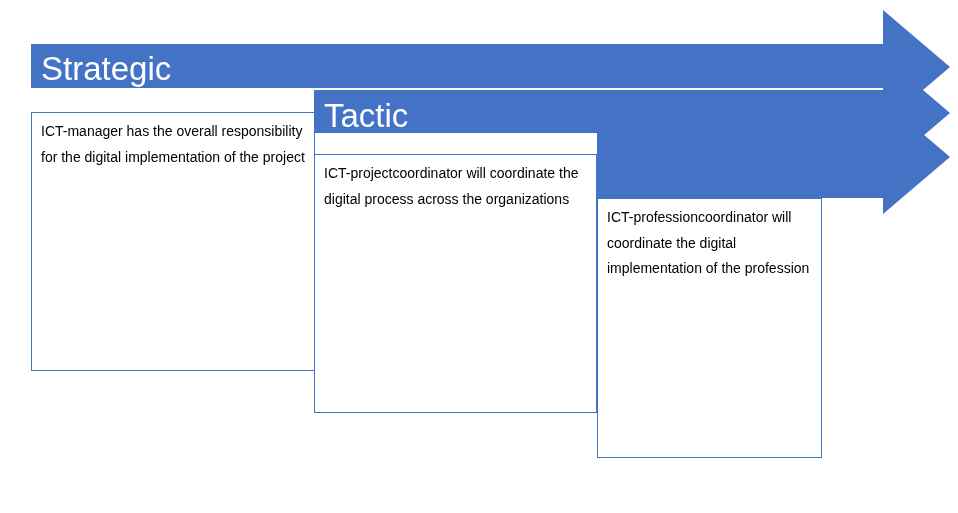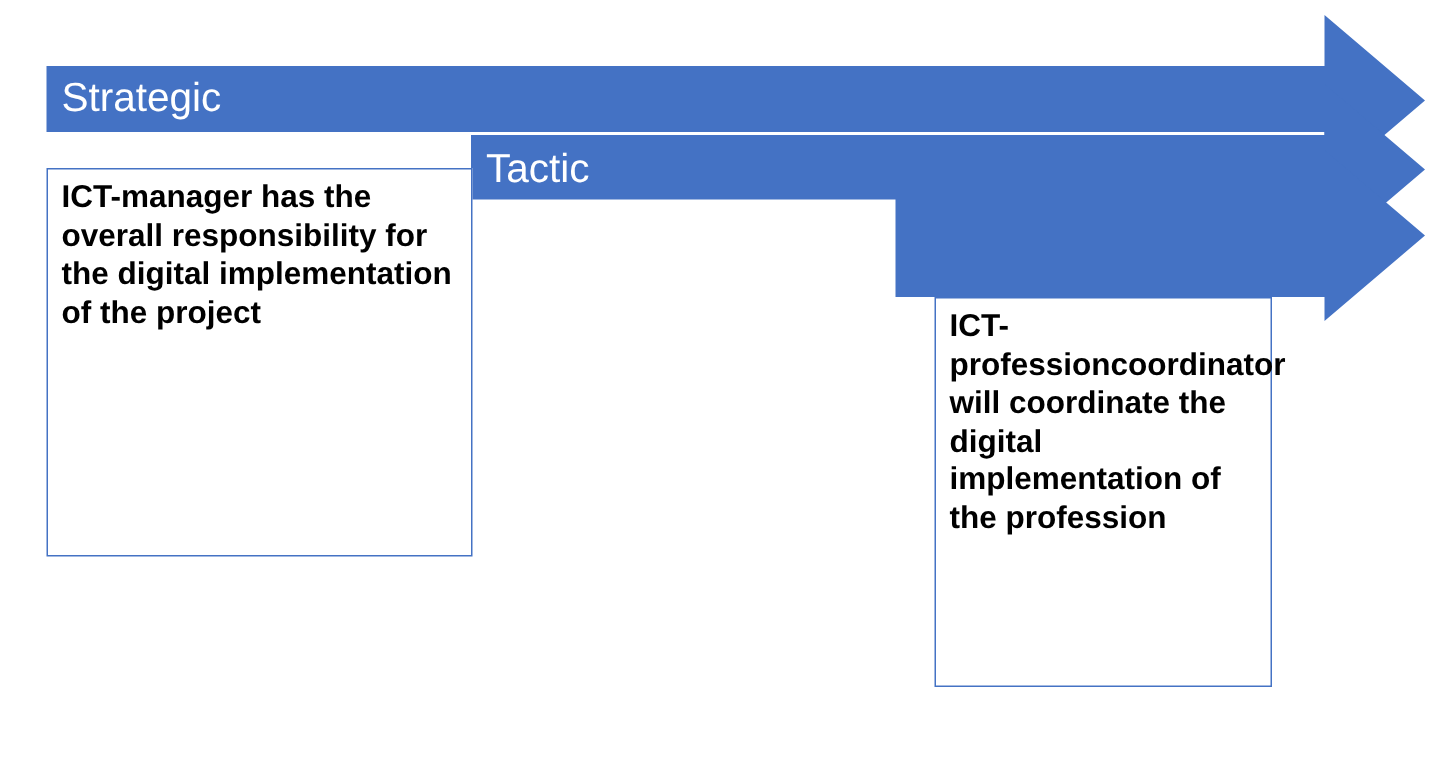--- a/index.html
+++ b/index.html
@@ -27,54 +27,54 @@
     position: absolute;
     left: 0;
     top: 0;
     width: 958px;
     height: 513px;
   }
 
   .arrow-label {
     position: absolute;
     color: #ffffff;
-    font-size: 27px;
+    font-size: 33px;
     line-height: 1;
     font-weight: 400;
     white-space: nowrap;
     letter-spacing: 0px;
   }
 
   .text-card {
     position: absolute;
     background: #ffffff;
     border: 1.6px solid #4472C4;
     box-sizing: border-box;
   }
 
   .card-text {
     position: absolute;
     left: 9px;
     top: 6px;
     right: 8px;
     color: #000000;
-    font-size: 21px;
+    font-size: 14px;
     line-height: 25.5px;
-    font-weight: 700;
+    font-weight: 400;
   }
 
   
   #label-strategic { left: 41px;  top: 52px;  }
   #label-tactic    { left: 324px; top: 99px; text-align: center;  }
   #label-operational { left: 607px; top: 142px; }
 
   
   #card-strategic   { left: 31px;  top: 112px; width: 284px; height: 259px; }
   #card-tactic      { left: 314px; top: 154px; width: 283px; height: 259px; }
-  #card-operational { left: 623px; top: 198px; width: 225px; height: 260px; }
+  #card-operational { left: 597px; top: 198px; width: 225px; height: 260px; }
 </style>
 </head>
 <body>
 
 <div id="diagram-root">
 
   <svg class="arrow-layer" viewBox="0 0 958 513" width="958" height="513" xmlns="http://www.w3.org/2000/svg">
 
     <polygon points="31,44 883,44 883,10 950,67 883,124 883,88 31,88" fill="#4472C4"></polygon>
 
@@ -85,18 +85,21 @@
 
   <div class="arrow-label" id="label-strategic">Strategic</div>
 
   <div class="arrow-label" id="label-tactic">Tactic</div>
 
 
   <div class="text-card" id="card-strategic">
     <div class="card-text">ICT-manager has the overall responsibility for the digital implementation of the project</div>
   </div>
 
+  <div class="text-card" id="card-tactic">
+    <div class="card-text">ICT-projectcoordinator will coordinate the digital process across the organizations</div>
+  </div>
 
   <div class="text-card" id="card-operational">
     <div class="card-text">ICT-professioncoordinator will coordinate the digital implementation of the profession</div>
   </div>
 
 </div>
 
 </body></html>

